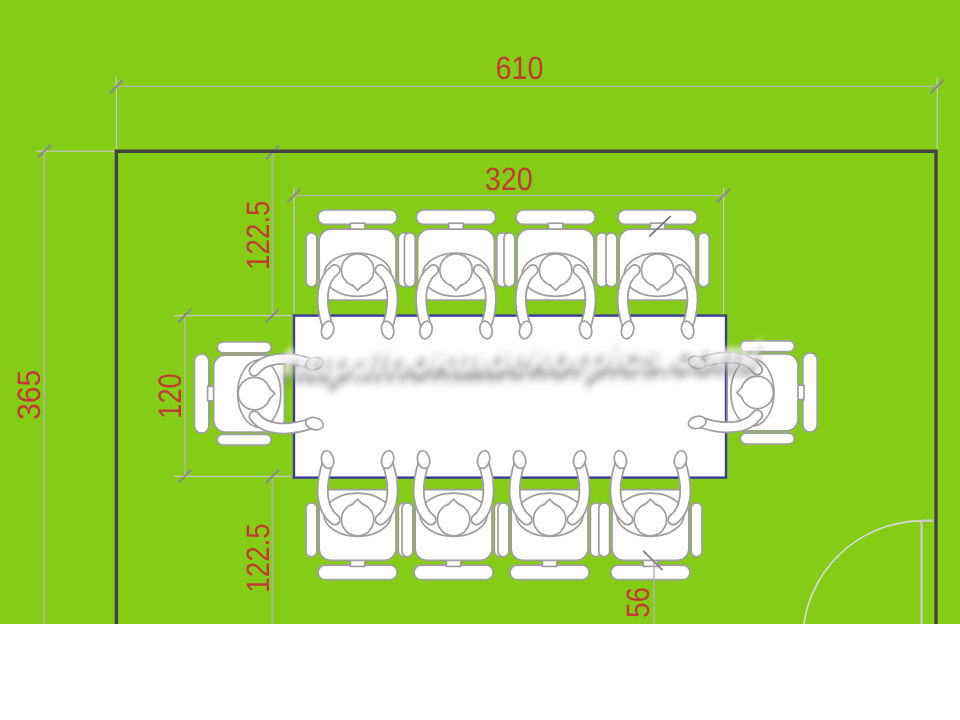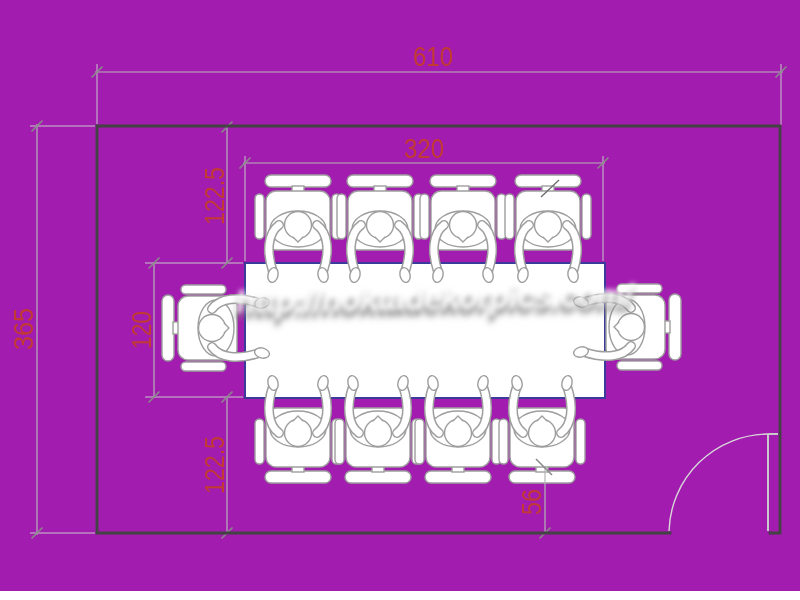--- a/index.html
+++ b/index.html
@@ -1,16 +1,16 @@
 <!DOCTYPE html>
 <html><head>
 <meta charset="utf-8">
 <style>
   html,body{margin:0;padding:0;background:#fff;}
-  .canvas{position:relative;width:800px;height:591px;background:#a21caf;overflow:hidden;
+  .canvas{position:relative;width:800px;height:520px;background:#84cc16;overflow:hidden;
           font-family:"Liberation Sans",sans-serif;}
   .plan-svg{position:absolute;left:0;top:0;}
 
   
   .cf{fill:#ffffff;stroke:#9e9e9e;stroke-width:1.4;}
   .cl{stroke:#bdbdbd;stroke-width:1;}
   .cn{fill:#ffffff;stroke:#9e9e9e;stroke-width:1.4;}
   .tube-o{fill:none;stroke:#9e9e9e;stroke-width:10;stroke-linecap:round;}
   .tube-i{fill:none;stroke:#ffffff;stroke-width:7;stroke-linecap:round;}
 

